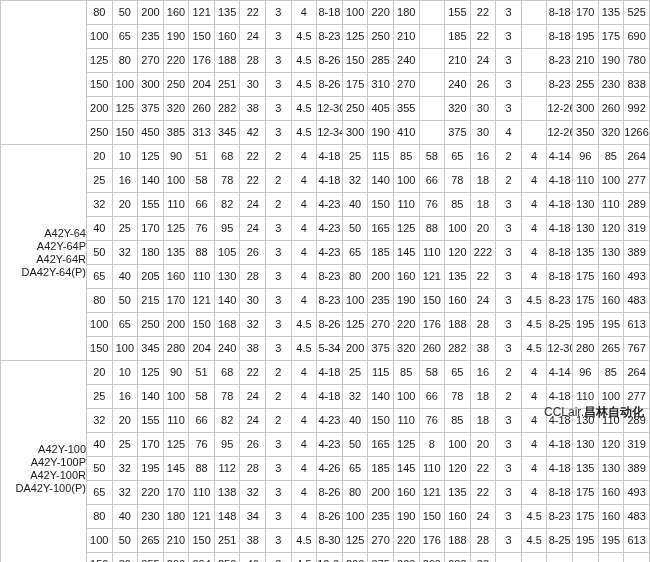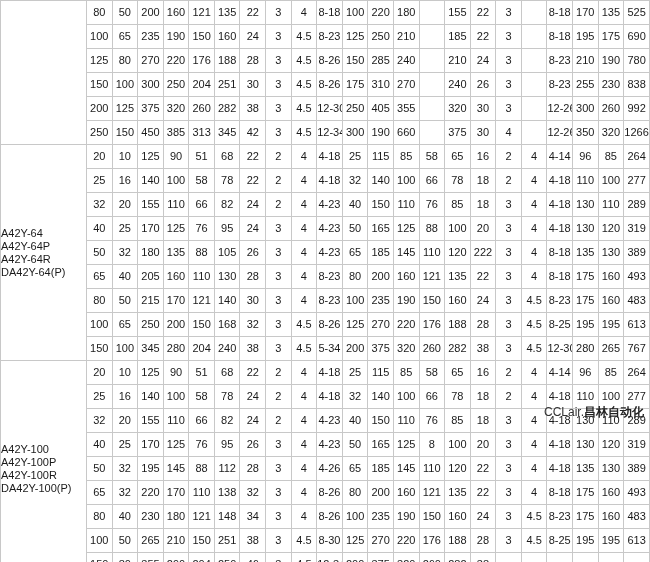--- a/index.html
+++ b/index.html
@@ -48,21 +48,21 @@
   }
   td.blank-corner {
     background: #d9d9d9;
     border: 1px solid #d9d9d9;
   }
   td.empty {
     background: #ffffff;
   }
   .label-line {
     display: block;
-    text-align: left;
+    text-align: right;
   }
   .watermark {
     position: absolute;
     right: 6px;
     bottom: 5px;
     font-size: 12px;
     color: #3a3a3a;
     font-family: "Liberation Sans", sans-serif;
     white-space: nowrap;
   }
@@ -208,21 +208,21 @@
           <td>450</td>
           <td>385</td>
           <td>313</td>
           <td>345</td>
           <td>42</td>
           <td>3</td>
           <td>4.5</td>
           <td>12-34</td>
           <td>300</td>
           <td>190</td>
-          <td>660</td>
+          <td>410</td>
           <td class="empty"></td>
           <td>375</td>
           <td>30</td>
           <td>4</td>
           <td class="empty"></td>
           <td>12-26</td>
           <td>350</td>
           <td>320</td>
           <td>1266</td>
         </tr>

